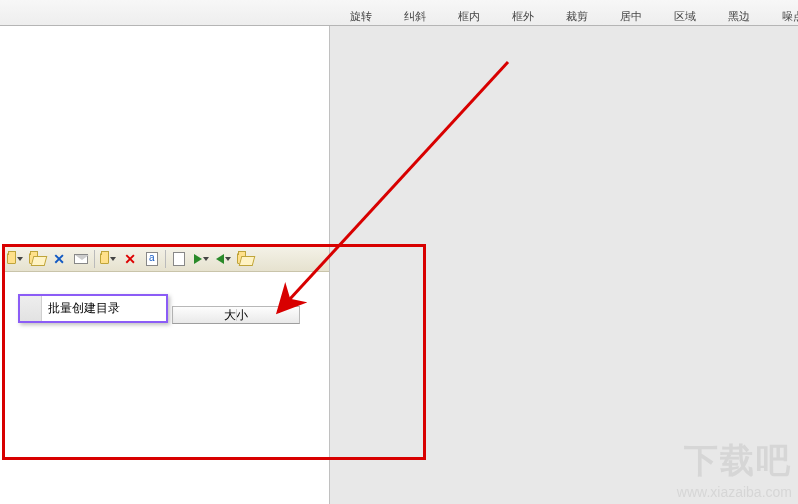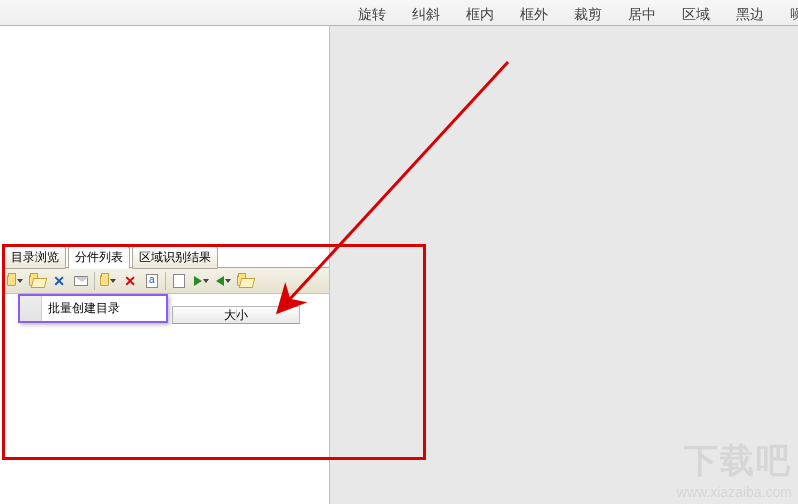--- a/index.html
+++ b/index.html
@@ -20,23 +20,22 @@
     left: 350px; top: 0;
     height: 26px;
     display: flex;
     gap: 10px;
     align-items: flex-end;
     padding-bottom: 2px;
   }
   .tb-item {
     display: flex;
     flex-direction: column;
-    align-items: center;
     width: 44px;
-    font-size: 14px;
+    font-size: 11px;
     color: #444;
     cursor: pointer;
   }
   .tb-item .ic {
     width: 22px; height: 2px; 
   }
 
   
   .canvas-area {
     position: absolute;
@@ -237,25 +236,20 @@
         <div class="ic"></div>
         <span>噪点</span>
       </div>
 
   </div>
 </div>
 
 <div class="canvas-area"></div>
 
 <div class="left-panel">
-  <div class="tabs">
-    <div class="tab"><span>目录浏览</span></div>
-    <div class="tab active"><span>分件列表</span></div>
-    <div class="tab"><span>区域识别结果</span></div>
-  </div>
 
   <div class="mini-toolbar">
     <div class="mini-btn dd">
         <span class="ic-folder"></span>
       </div>
     <div class="mini-btn dd">
         <span class="ic-folder open"></span>
       </div>
     <div class="mini-btn">
         <span class="ic-x blue">✕</span>

